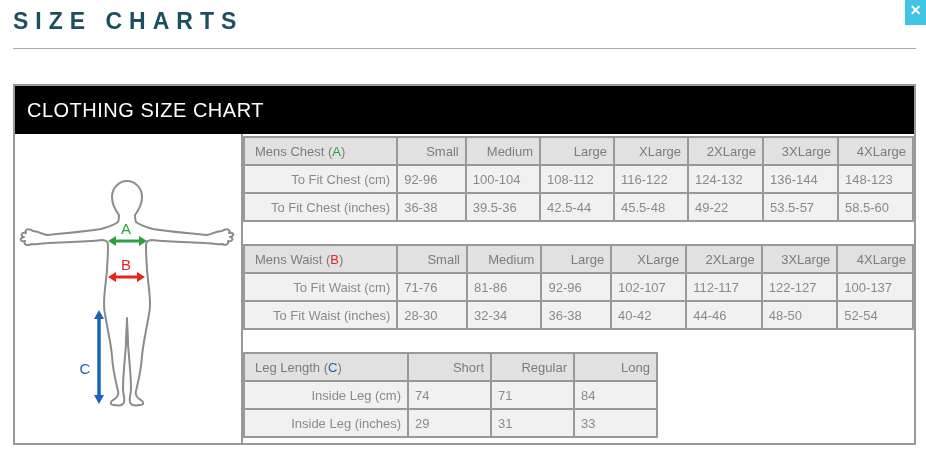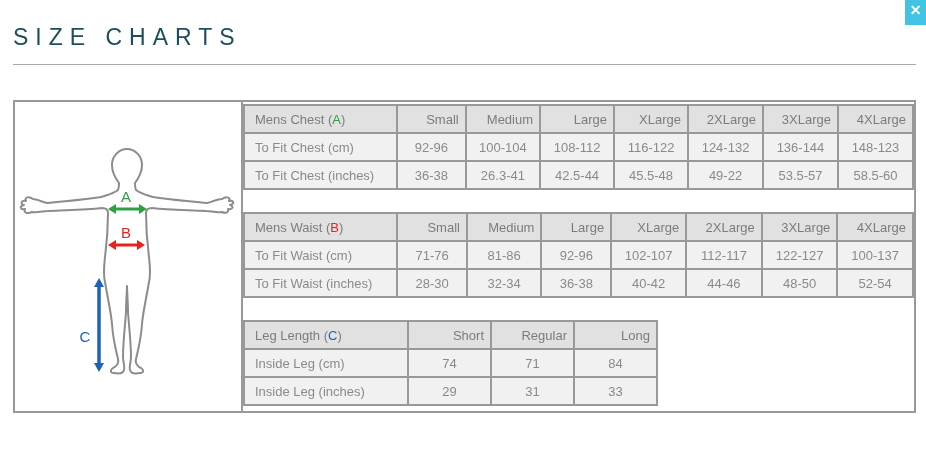--- a/index.html
+++ b/index.html
@@ -2,21 +2,21 @@
 <html style="--title: #1d4e5e; --close_bg: #41c4e4; --header_bg: #000000; --header_text: #ffffff; --th_bg: #e1e1e1; --td_bg: #f1f1f1; --border: #999999; --th_text: #7c7c7c; --td_text: #8a8a8a; --rule: #a9a9a9; --fig_a: #2fa042; --fig_b: #e8231e; --fig_c: #1c62b7; --fig_outline: #8c8c8c;"><head>
 <meta charset="utf-8">
 <style>
   html,body{margin:0;padding:0;}
   body{
     width:926px;height:466px;position:relative;overflow:hidden;
     background:#ffffff;font-family:"Liberation Sans", sans-serif;
   }
   .page{padding:0 10px 0 13px;}
   .page-title{
-    margin:0;padding-top:24px;font-size:23px;font-weight:normal;
+    margin:0;padding-top:8px;font-size:23px;font-weight:bold;
     letter-spacing:7px;color:var(--title);
   }
   .title-rule{border:none;border-top:1px solid var(--rule);margin:13px 0 0 0;}
   .close-btn{
     position:absolute;top:-5px;right:0;width:21px;height:30px;
     background:var(--close_bg);color:#fff;display:flex;align-items:center;
     justify-content:center;font-size:14px;font-weight:bold;cursor:pointer;
   }
   .chart-container{margin-top:35px;border:2px solid var(--border);background:#fff;}
   .chart-header{
@@ -28,37 +28,38 @@
   .figure-panel{width:226px;flex:none;background:#fff;}
   .tables-area{flex:1;border-left:2px solid var(--border);padding:2px 0;}
   table.size-table{border-collapse:collapse;margin:0 0 22px 0;table-layout:fixed;}
   table.size-table:last-child{margin-bottom:0;}
   .size-table th,.size-table td{
     border:2px solid var(--border);height:26px;font-size:13px;font-weight:normal;
     padding:0 6px;white-space:nowrap;
   }
   .size-table th{background:var(--th_bg);color:var(--th_text);text-align:right;width:69px;}
   .size-table th.label-head{text-align:left;padding-left:10px;width:146px;}
-  .size-table td{background:var(--td_bg);color:var(--td_text);text-align:center;}
-  .size-table td.row-label{text-align:left;padding-left:10px;}
+  .size-table td{background:var(--td_bg);color:var(--td_text);}
+  .size-table td.row-label{text-align:right;padding-left:10px;}
   .fig-label{font-size:15px;}
 </style>
 </head>
 <body>
 
 <div class="page">
 
   <div class="close-btn">
     <span>✕</span>
   </div>
 
   <h1 class="page-title">SIZE CHARTS</h1>
   <hr class="title-rule">
 
   <div class="chart-container">
+    <div class="chart-header">CLOTHING SIZE CHART</div>
 
     <div class="chart-body">
 
       <div class="figure-panel">
         <svg viewBox="0 0 226 305" width="226" height="305">
           <path fill="none" stroke="var(--fig_outline)" stroke-width="2" stroke-linejoin="round" stroke-linecap="round" d="M112 47
                C120 47 127 54 127 63 C127 71 123 77 120 81 C120 84 120 86 121 88
                C126 92 132 93 138 95 C156 98 174 99 192 101 C197 100 202 97 207 97
                C211 94 216 95 214 99 C219 98 220 102 215 103 C219 104 218 108 213 107
                C214 110 211 112 207 110 C201 111 196 109 191 109 C173 108 155 108 137 106
@@ -116,21 +117,21 @@
                 <td>100-104</td>
                 <td>108-112</td>
                 <td>116-122</td>
                 <td>124-132</td>
                 <td>136-144</td>
                 <td>148-123</td>
               </tr>
               <tr>
                 <td class="row-label">To Fit Chest (inches)</td>
                 <td>36-38</td>
-                <td>26.3-41</td>
+                <td>39.5-36</td>
                 <td>42.5-44</td>
                 <td>45.5-48</td>
                 <td>49-22</td>
                 <td>53.5-57</td>
                 <td>58.5-60</td>
               </tr>
             </tbody>
   </table>
 
   <table class="size-table">

